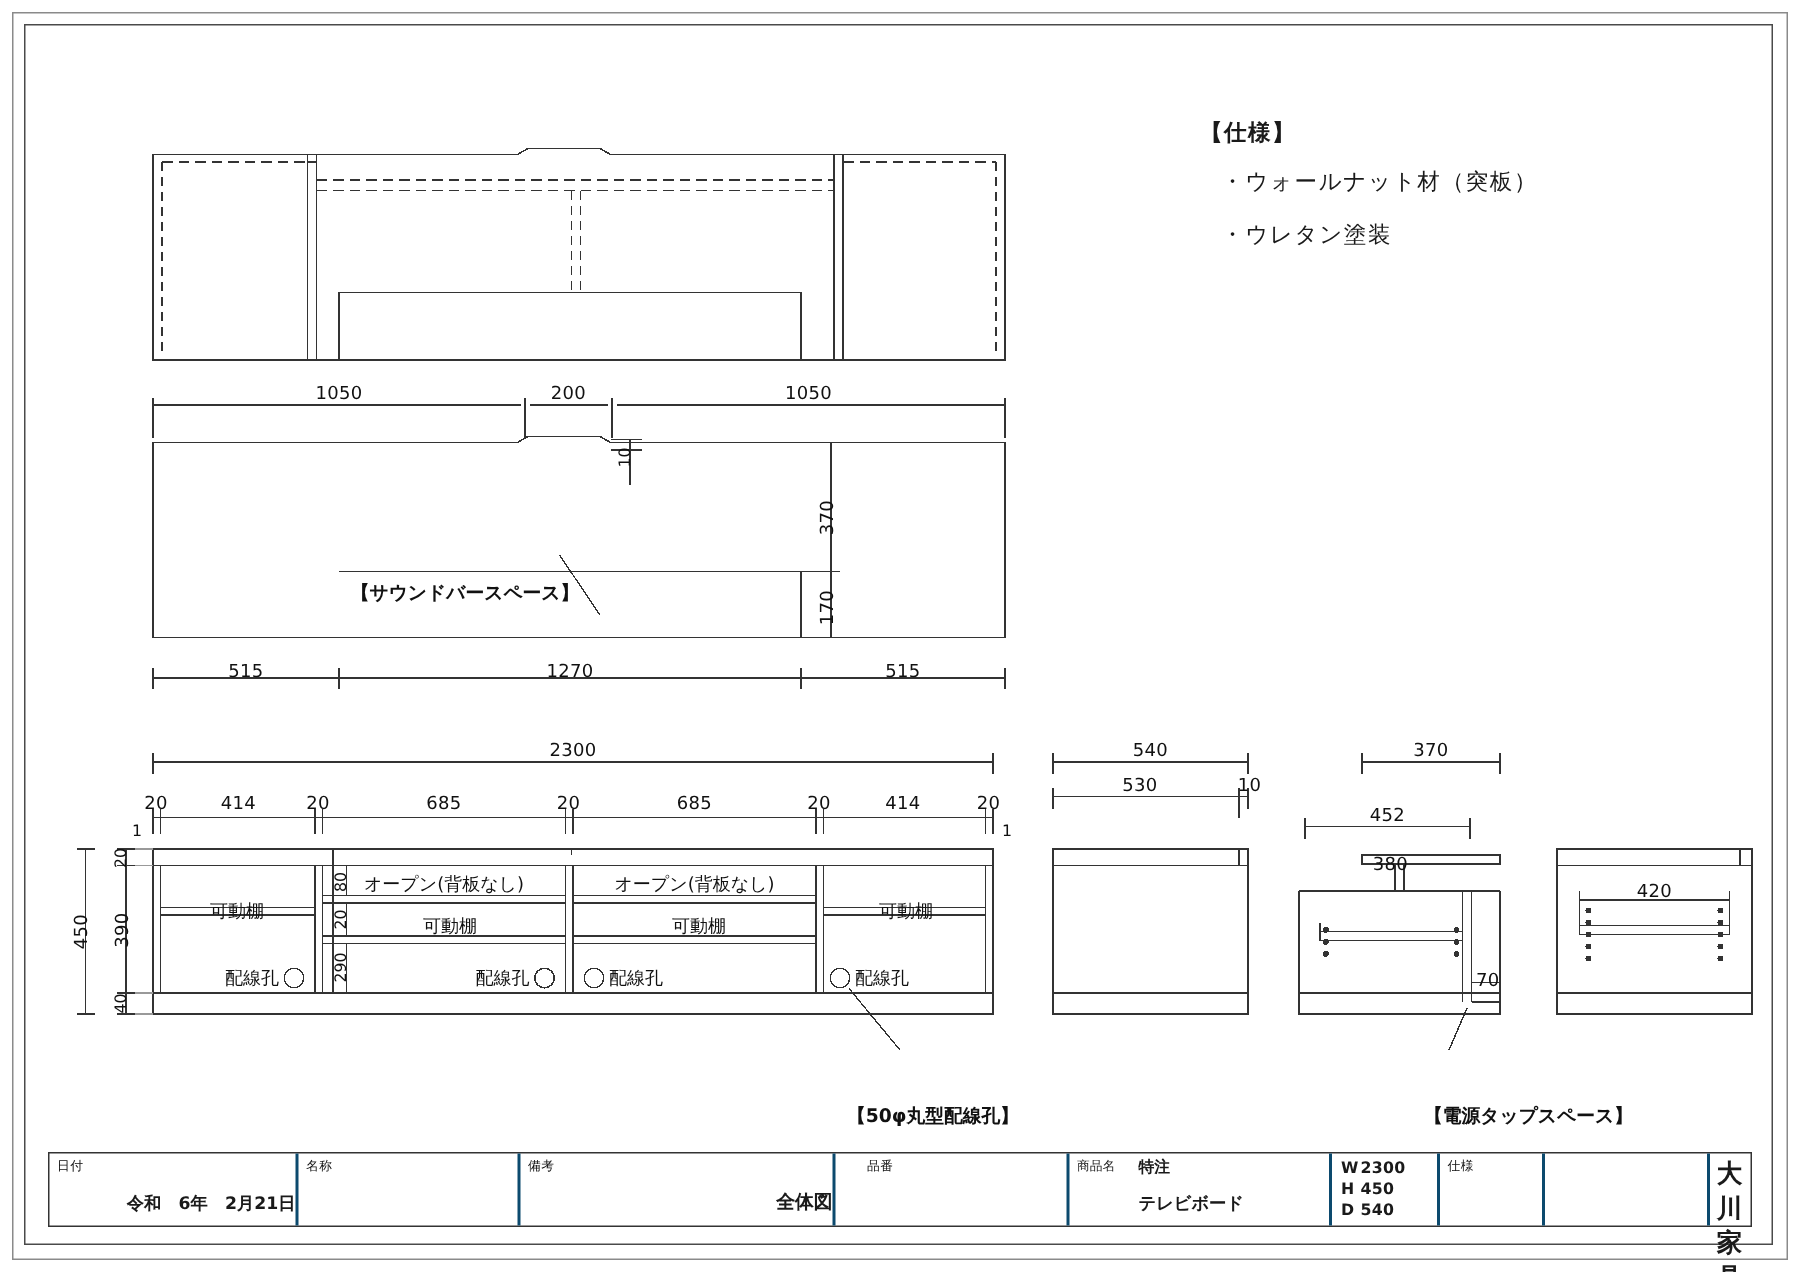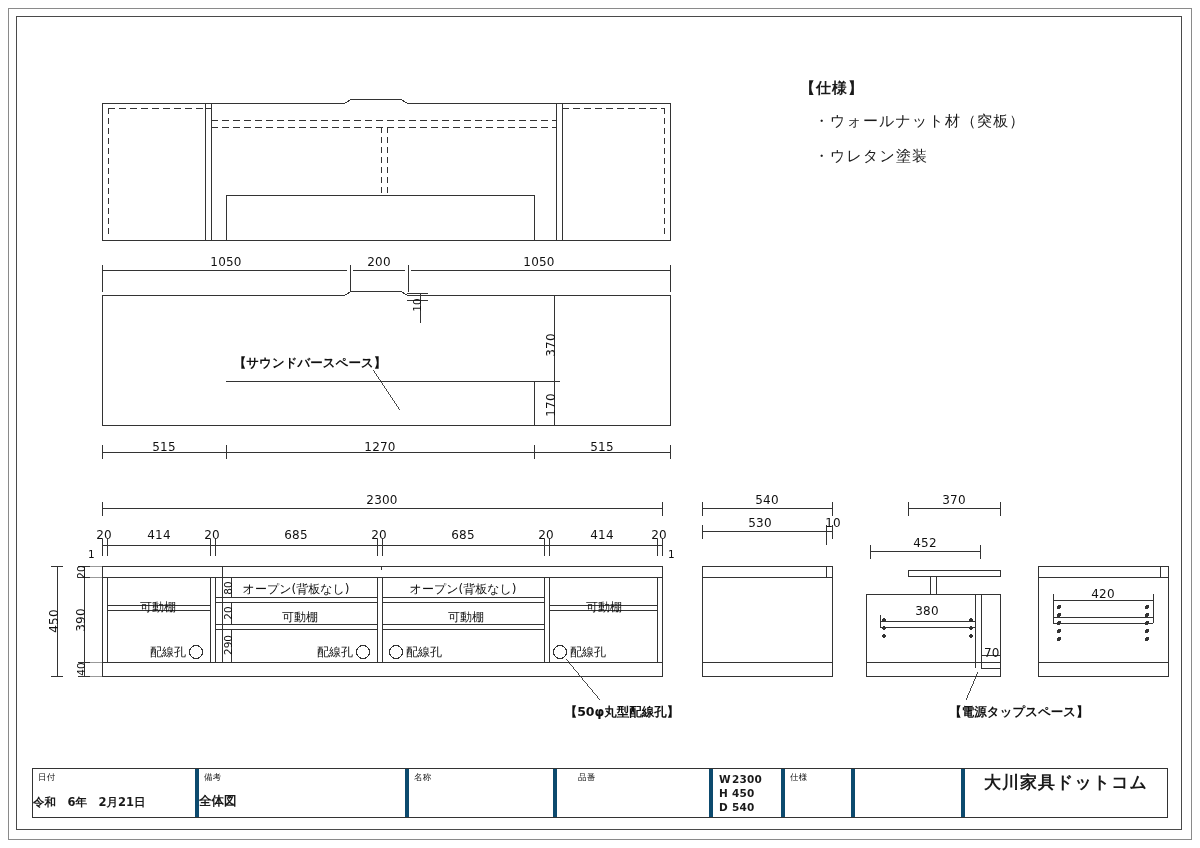--- a/index.html
+++ b/index.html
@@ -12,36 +12,36 @@
   .frame-outer{position:absolute;left:8px;top:8px;width:1182px;height:830px;border:1px solid #8a8a8a;}
   .frame-inner{position:absolute;left:16px;top:16px;width:1164px;height:812px;border:1px solid #4a4a4a;}
 
   .drawing{position:absolute;left:0;top:0;width:1200px;height:848px;}
   svg.cad{position:absolute;left:0;top:0;width:1200px;height:848px;}
 
   
   .lbl{position:absolute;white-space:nowrap;font-size:11px;line-height:1;color:#111;}
   .lbl.dim{font-size:12px;letter-spacing:.2px;}
   .lbl.dimsm{font-size:10.5px;}
-  .lbl.jp{font-size:12.5px;font-weight:700;}
+  .lbl.jp{font-size:12.5px;font-weight:700;margin-top:32px;}
   .lbl.jpn{font-size:12px;}
   .lbl.vert{transform-origin:0 0;}
   .center{transform:translateX(-50%);}
 
   
   .spec{position:absolute;left:800px;top:60px;width:370px;margin-top:19px;}
   .spec .head{font-size:15px;font-weight:700;letter-spacing:1px;margin-bottom:14px;}
   .spec .row{font-size:15px;letter-spacing:1.1px;margin:0 0 16px 14px;}
 
   
   .title-block{position:absolute;left:32px;top:768px;width:1136px;height:50px;border:1px solid #333;box-sizing:border-box;display:flex;}
-  .tb-cell{border-right:4px solid #0c4a6e;box-sizing:border-box;position:relative;height:100%;}
+  .tb-cell{border-right:2px solid #0c4a6e;box-sizing:border-box;position:relative;height:100%;}
   .tb-cell:last-child{border-right:none;}
   .tb-key{position:absolute;left:5px;top:3px;font-size:8.5px;letter-spacing:.3px;color:#111;}
-  .tb-val{position:absolute;left:0;right:0;bottom:7px;text-align:left;font-size:12.5px;font-weight:700;}
+  .tb-val{position:absolute;left:0;right:0;bottom:7px;text-align:right;font-size:12.5px;font-weight:700;}
   .tb-val.small{font-size:11.5px;font-weight:700;}
   .tb-val.lefty{text-align:left;left:46px;}
   .c-date{width:166px;}
   .c-remark{width:210px;}
   .c-name{width:148px;}
   .c-code{width:140px;margin-left:16px;}
   .c-product{width:175px;}
   .c-whd{width:72px;}
   .c-spec{width:70px;}
   .c-blank{width:110px;}
@@ -365,43 +365,48 @@
     <div class="lbl jp center" style="left:622px;top:706px;">【50φ丸型配線孔】</div>
   </div>
 
   <div>
     <div class="lbl dim center" style="left:767px;top:494px;">540</div>
     <div class="lbl dim center" style="left:760px;top:517px;">530</div>
     <div class="lbl dim center" style="left:833px;top:517px;">10</div>
 
     <div class="lbl dim center" style="left:954px;top:494px;">370</div>
     <div class="lbl dim center" style="left:925px;top:537px;">452</div>
-    <div class="lbl dim center" style="left:927px;top:605px;">380</div>
+    <div class="lbl dim center" style="left:927px;top:570px;">380</div>
     <div class="lbl dim" style="left:984px;top:647px;">70</div>
     <div class="lbl jp center" style="left:1019px;top:706px;">【電源タップスペース】</div>
 
     <div class="lbl dim center" style="left:1103px;top:588px;">420</div>
   </div>
 
   <div class="title-block">
     <div class="tb-cell c-date">
       <div class="tb-key">日付</div>
       <div class="tb-val small">令和　6年　2月21日</div>
     </div>
+    <div class="tb-cell c-name">
+      <div class="tb-key">名称</div>
+      <div class="tb-val"></div>
+    </div>
     <div class="tb-cell c-remark">
       <div class="tb-key">備考</div>
       <div class="tb-val">全体図</div>
     </div>
-    <div class="tb-cell c-name">
-      <div class="tb-key">名称</div>
-      <div class="tb-val"></div>
-    </div>
     <div class="tb-cell c-code">
       <div class="tb-key">品番</div>
       <div class="tb-val"></div>
+    </div>
+    <div class="tb-cell c-product">
+      <div class="prod-key">商品名</div>
+      <div class="prod-tokuchu">特注</div>
+      <div class="tb-val small lefty">テレビボード</div>
     </div>
     <div class="tb-cell c-whd">
       <div class="whd">
         <div><span>W</span><span style="width:auto;">2300</span></div>
         <div><span>H</span><span style="width:auto;">450</span></div>
         <div><span>D</span><span style="width:auto;">540</span></div>
       </div>
     </div>
     <div class="tb-cell c-spec">
       <div class="tb-key">仕様</div>

